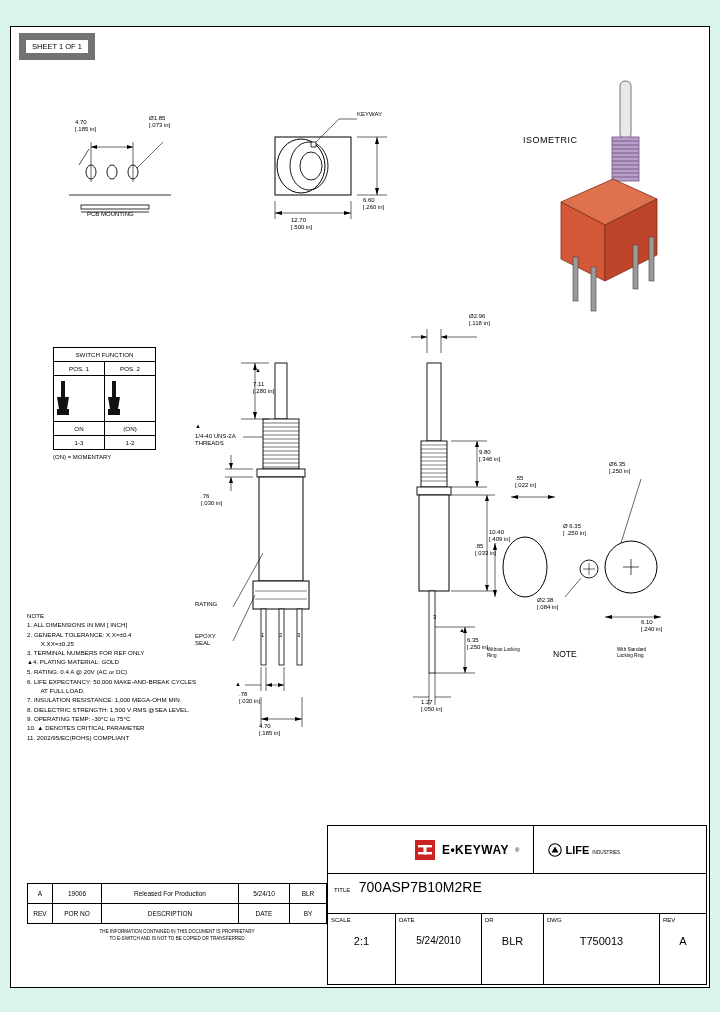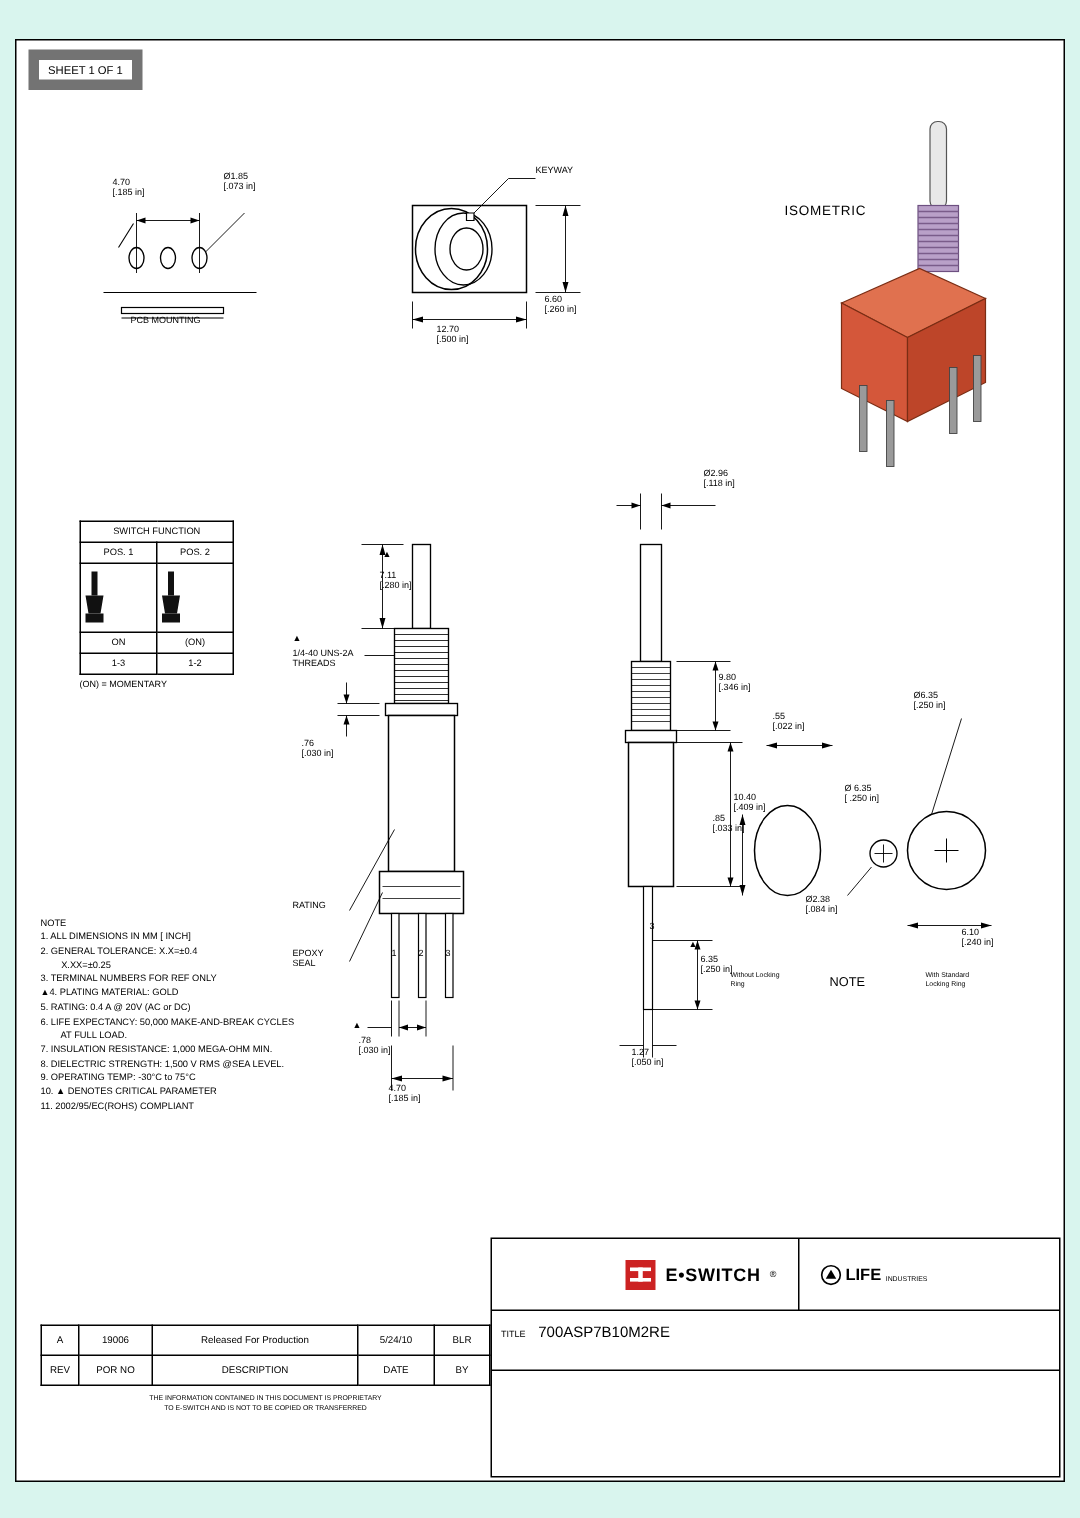--- a/index.html
+++ b/index.html
@@ -380,39 +380,61 @@
   <div class="abs" style="left:316px;top:798px;width:380px;height:160px;border:1px solid #000;box-sizing:border-box;">
 
     <div class="abs" style="left:0;top:0;width:100%;height:48px;border-bottom:1px solid #000;box-sizing:border-box;display:flex;align-items:center;justify-content:center;">
       <div style="display:flex;align-items:center;gap:6px;">
         <svg width="22" height="22">
             <rect x="1" y="1" width="20" height="20" fill="#cc2222"></rect>
             <rect x="4" y="6" width="14" height="2.4" fill="#fff"></rect>
             <rect x="4" y="13" width="14" height="2.4" fill="#fff"></rect>
             <rect x="9.5" y="6" width="3" height="9.4" fill="#fff"></rect>
           </svg>
-        <span style="font-size:12px;font-weight:bold;letter-spacing:0.5px;">E•SWITCH</span>
+        <span style="font-size:12px;font-weight:bold;letter-spacing:0.5px;">E•KEYWAY</span>
         <span style="font-size:6px;vertical-align:super;">®</span>
       </div>
       <div style="width:1px;height:48px;background:#000;margin:0 14px;"></div>
       <div style="display:flex;align-items:center;gap:3px;">
         <svg width="14" height="14">
             <circle cx="7" cy="7" r="6.2" fill="none" stroke="#000" stroke-width="1.1"></circle>
             <path d="M3.5 9.5 L7 3.5 L10.5 9.5 Z" fill="#000"></path>
           </svg>
         <span style="font-size:11px;font-weight:bold;">LIFE</span>
         <span style="font-size:4.6px;align-self:flex-end;margin-bottom:2px;">INDUSTRIES</span>
       </div>
     </div>
 
     <div class="abs" style="left:0;top:48px;width:100%;height:40px;border-bottom:1px solid #000;box-sizing:border-box;padding:4px 6px;">
       <span style="font-size:6px;">TITLE</span>
-      <span style="font-size:10px;margin-left:4px;text-align:center;">700ASP7B10M2RE</span>
+      <span style="font-size:14px;margin-left:4px;text-align:center;">700ASP7B10M2RE</span>
     </div>
 
+    <div class="abs" style="left:0;top:88px;width:100%;height:71px;display:flex;">
+      <div style="flex:0 0 68px;border-right:1px solid #000;box-sizing:border-box;padding:3px;">
+        <div style="font-size:6px;">SCALE</div>
+        <div style="font-size:11px;text-align:center;margin-top:12px;">2:1</div>
+      </div>
+      <div style="flex:0 0 86px;border-right:1px solid #000;box-sizing:border-box;padding:3px;">
+        <div style="font-size:6px;">DATE</div>
+        <div style="font-size:10px;text-align:center;margin-top:12px;">5/24/2010</div>
+      </div>
+      <div style="flex:0 0 62px;border-right:1px solid #000;box-sizing:border-box;padding:3px;">
+        <div style="font-size:6px;">DR</div>
+        <div style="font-size:11px;text-align:center;margin-top:12px;">BLR</div>
+      </div>
+      <div style="flex:1 1 auto;border-right:1px solid #000;box-sizing:border-box;padding:3px;">
+        <div style="font-size:6px;">DWG</div>
+        <div style="font-size:11px;text-align:center;margin-top:12px;">T750013</div>
+      </div>
+      <div style="flex:0 0 46px;box-sizing:border-box;padding:3px;">
+        <div style="font-size:6px;">REV</div>
+        <div style="font-size:11px;text-align:center;margin-top:12px;">A</div>
+      </div>
+    </div>
   </div>
 
   <div class="abs" style="left:16px;top:856px;width:300px;">
     <table style="border-collapse:collapse;width:300px;">
       <tbody>
           <tr>
         <td style="border:1px solid #000;font-size:6.5px;width:22px;text-align:center;height:17px;">A</td>
         <td style="border:1px solid #000;font-size:6.5px;width:46px;text-align:center;">19006</td>
         <td style="border:1px solid #000;font-size:6.5px;text-align:center;">Released For Production</td>
         <td style="border:1px solid #000;font-size:6.5px;width:48px;text-align:center;">5/24/10</td>

